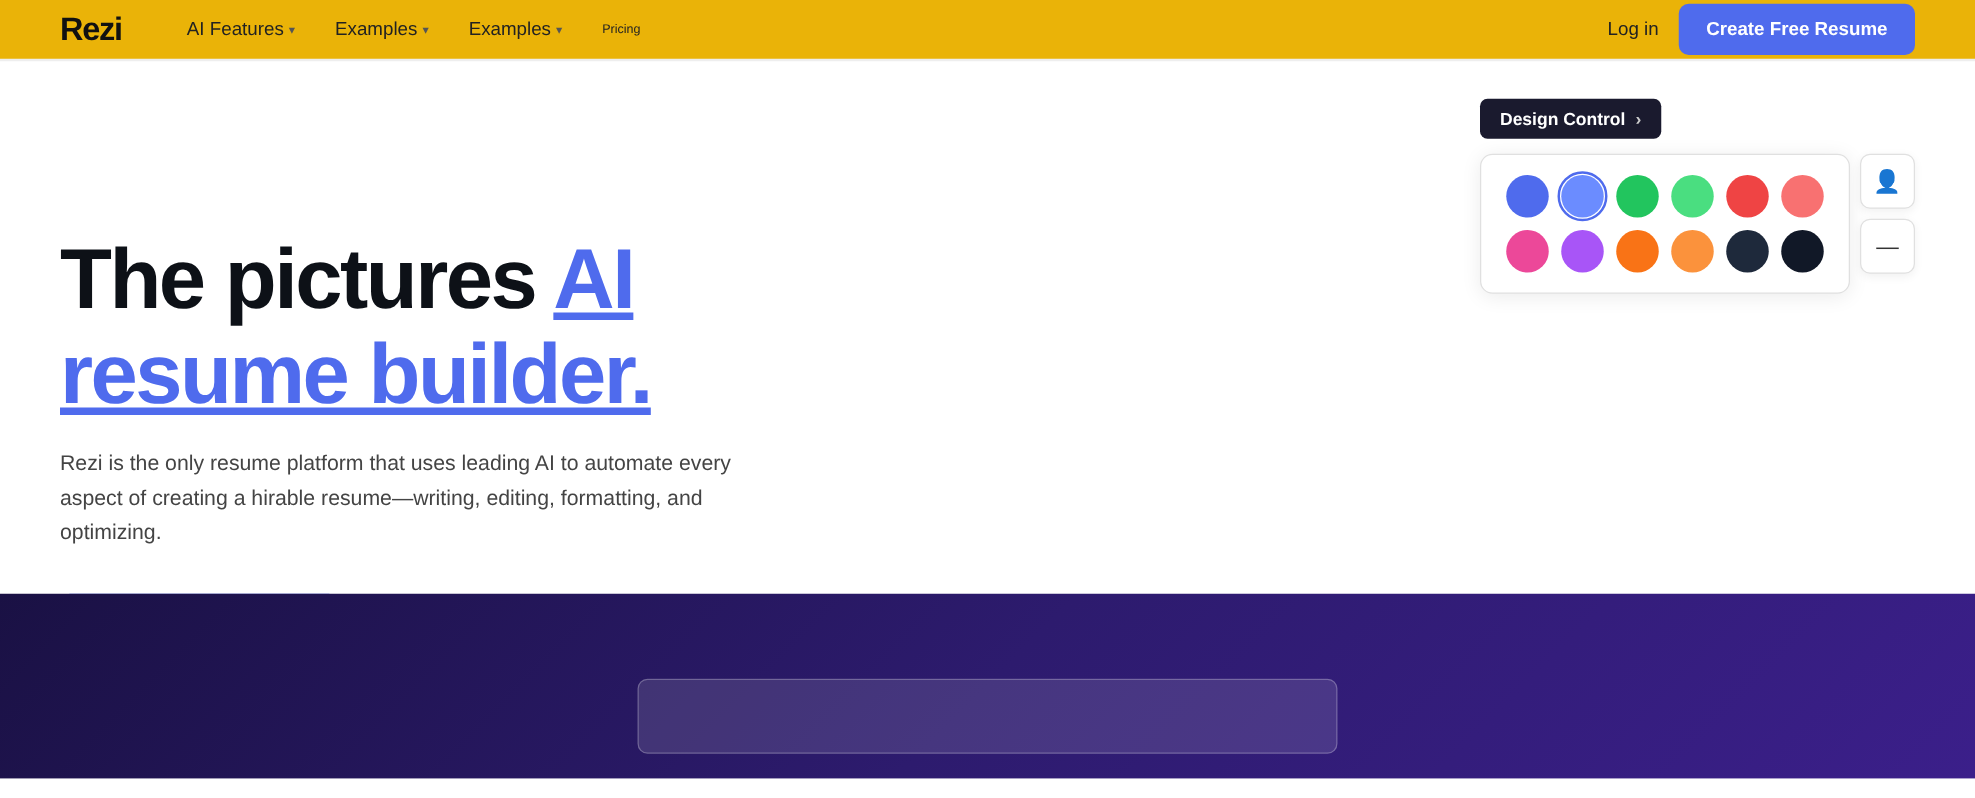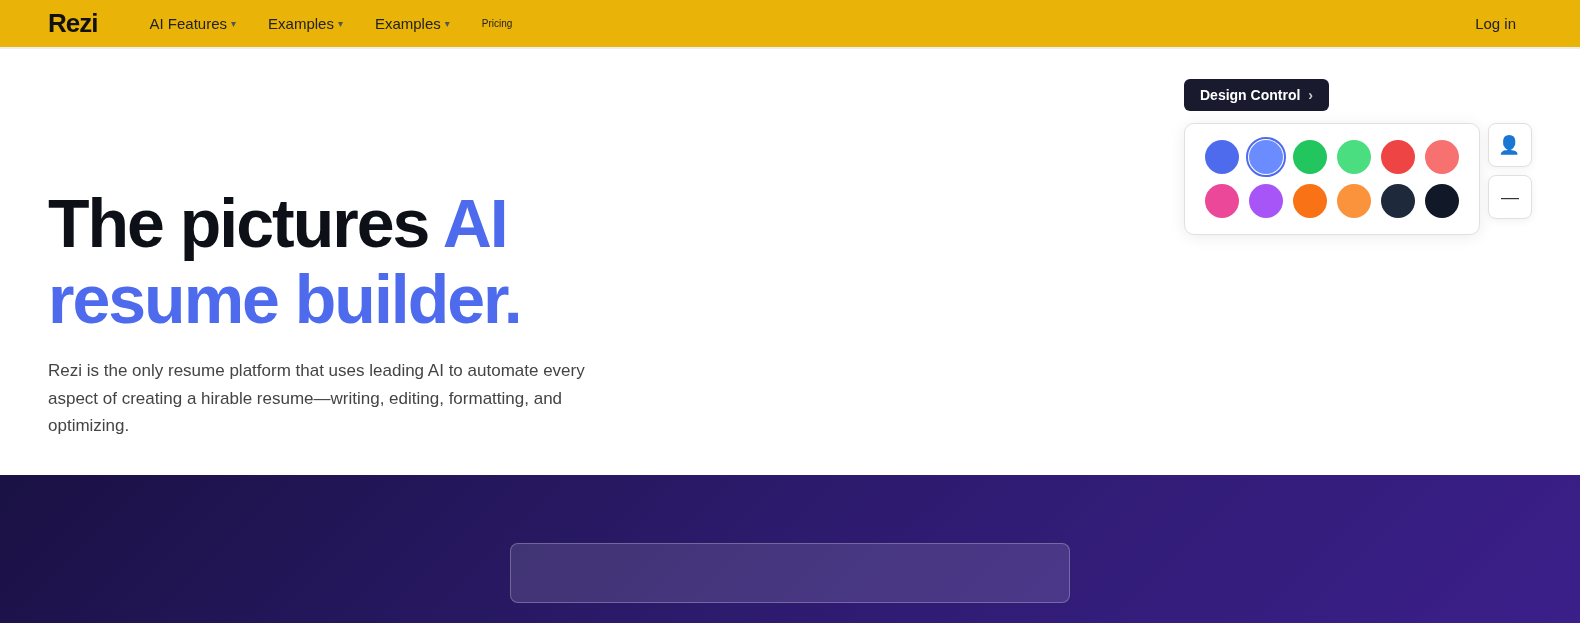--- a/index.html
+++ b/index.html
@@ -87,20 +87,21 @@
     .hero-h1 {
       font-size: 68px;
       font-weight: 800;
       color: #0d1117;
       line-height: 1.12;
       letter-spacing: -2px;
       margin-bottom: 12px;
     }
     .hero-h1 .ai-highlight {
       color: #4F6BED;
+      text-decoration: underline;
     }
     .hero-desc {
       font-size: 17px;
       color: #444;
       line-height: 1.6;
       max-width: 550px;
       margin-top: 20px;
       margin-bottom: 36px;
     }
     .btn-get-started {
@@ -248,20 +249,21 @@
     </div>
     <div class="nav-item">
       <span>Examples</span>
       <span class="chevron">▾</span>
     </div>
     <div class="nav-pricing">Pricing</div>
   </div>
 
   <div class="nav-right">
     <div class="btn-login">Log in</div>
+    <button class="btn-create">Create Free Resume</button>
   </div>
 </nav>
 
 <div style="height:1px; background:#eee;"></div>
 
 <section class="hero">
 
   <div class="hero-text">
     <h1 class="hero-h1">
       <br>

